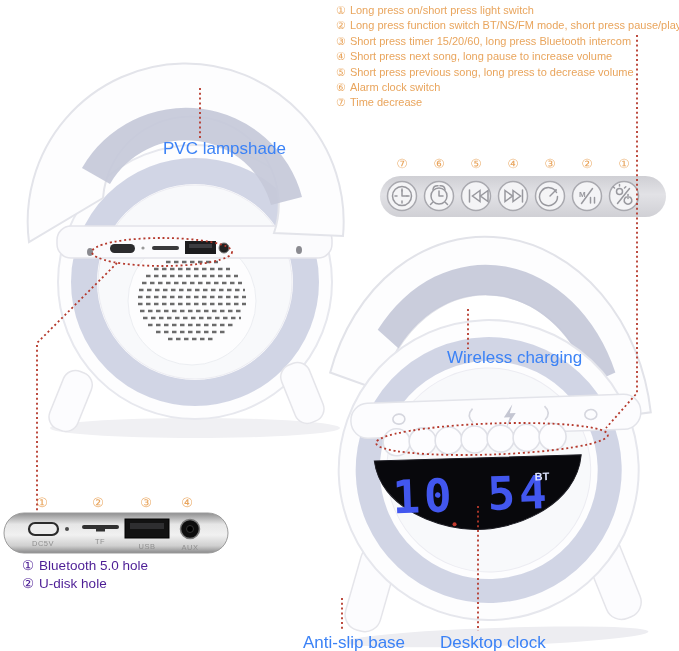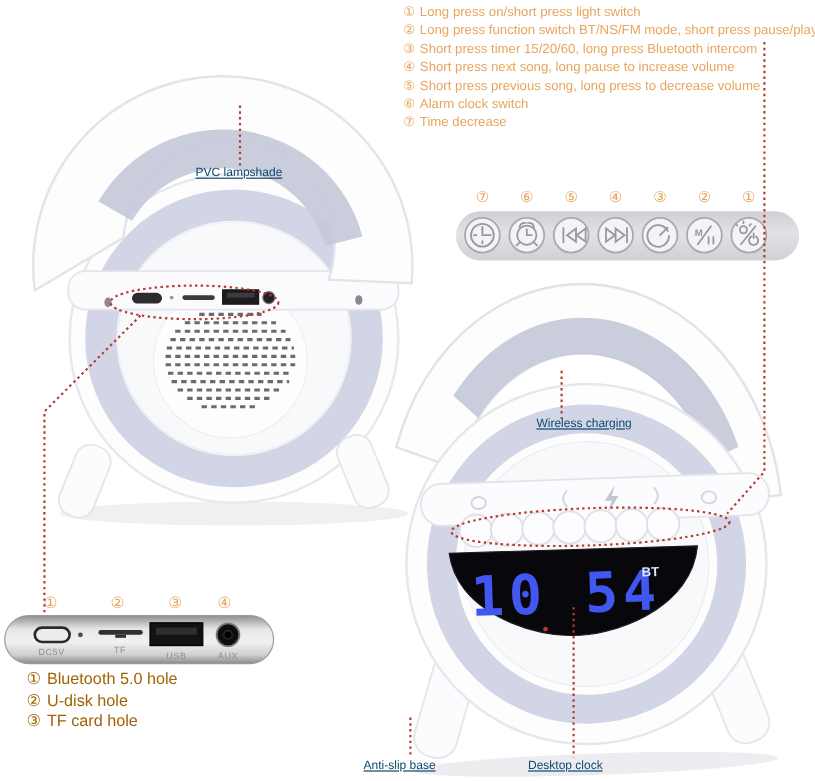--- a/index.html
+++ b/index.html
@@ -2,24 +2,24 @@
 <html><head>
 <meta charset="utf-8">
 <style>
   html,body{margin:0;padding:0;background:#fff;}
   .canvas{position:relative;width:679px;height:651px;background:#ffffff;
           font-family:"Liberation Sans",sans-serif;overflow:hidden;}
   .canvas svg{position:absolute;left:0;top:0;}
   .fn-list{position:absolute;left:336px;top:3px;color:#E9A55D;font-size:11px;
            line-height:15.4px;white-space:nowrap;z-index:5;}
   .fn-item .num{margin-right:4px;}
-  .port-list{position:absolute;left:22px;top:557px;color:#a16207;font-size:13.5px;
+  .port-list{position:absolute;left:22px;top:557px;color:#4c1d95;font-size:13.5px;
              line-height:17.5px;white-space:nowrap;z-index:5;}
   .port-list .num{margin-right:5px;}
-  .callout{position:absolute;color:#0c4a6e;font-size:10px;white-space:nowrap;z-index:5;text-decoration:underline;}
+  .callout{position:absolute;color:#3b82f6;font-size:17px;white-space:nowrap;z-index:5;}
   #callout-pvc{left:163px;top:139px;}
   #callout-wireless{left:447px;top:348px;}
   #callout-antislip{left:303px;top:633px;text-align:center;}
   #callout-desktop{left:440px;top:633px;}
   .overlay{z-index:4;pointer-events:none;}
 </style>
 </head>
 <body>
 
 <div class="canvas">
@@ -226,21 +226,20 @@
     <div class="fn-item"><span class="num">③</span><span>Short press timer 15/20/60, long press Bluetooth intercom</span></div>
     <div class="fn-item"><span class="num">④</span><span>Short press next song, long pause to increase volume</span></div>
     <div class="fn-item"><span class="num">⑤</span><span>Short press previous song, long press to decrease volume</span></div>
     <div class="fn-item"><span class="num">⑥</span><span>Alarm clock switch</span></div>
     <div class="fn-item"><span class="num">⑦</span><span>Time decrease</span></div>
   </div>
 
   <div class="port-list">
     <div><span class="num">①</span><span>Bluetooth 5.0 hole</span></div>
     <div><span class="num">②</span><span>U-disk hole</span></div>
-    <div><span class="num">③</span><span>TF card hole</span></div>
   </div>
 
   <div class="callout" id="callout-pvc">PVC lampshade</div>
   <div class="callout" id="callout-wireless">Wireless charging</div>
   <div class="callout" id="callout-antislip">Anti-slip base</div>
   <div class="callout" id="callout-desktop">Desktop clock</div>
 
 </div>
 
 </body></html>

